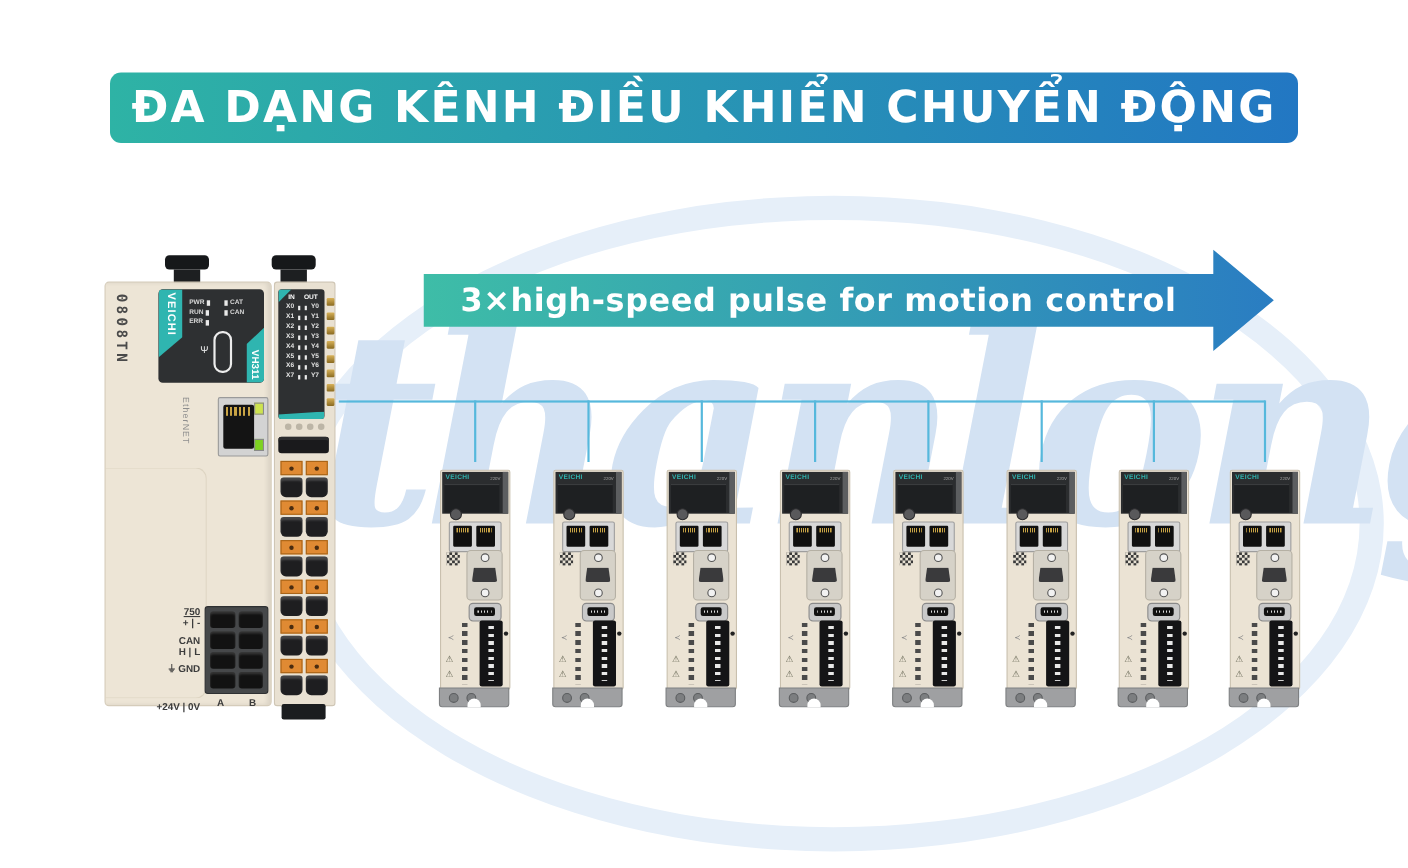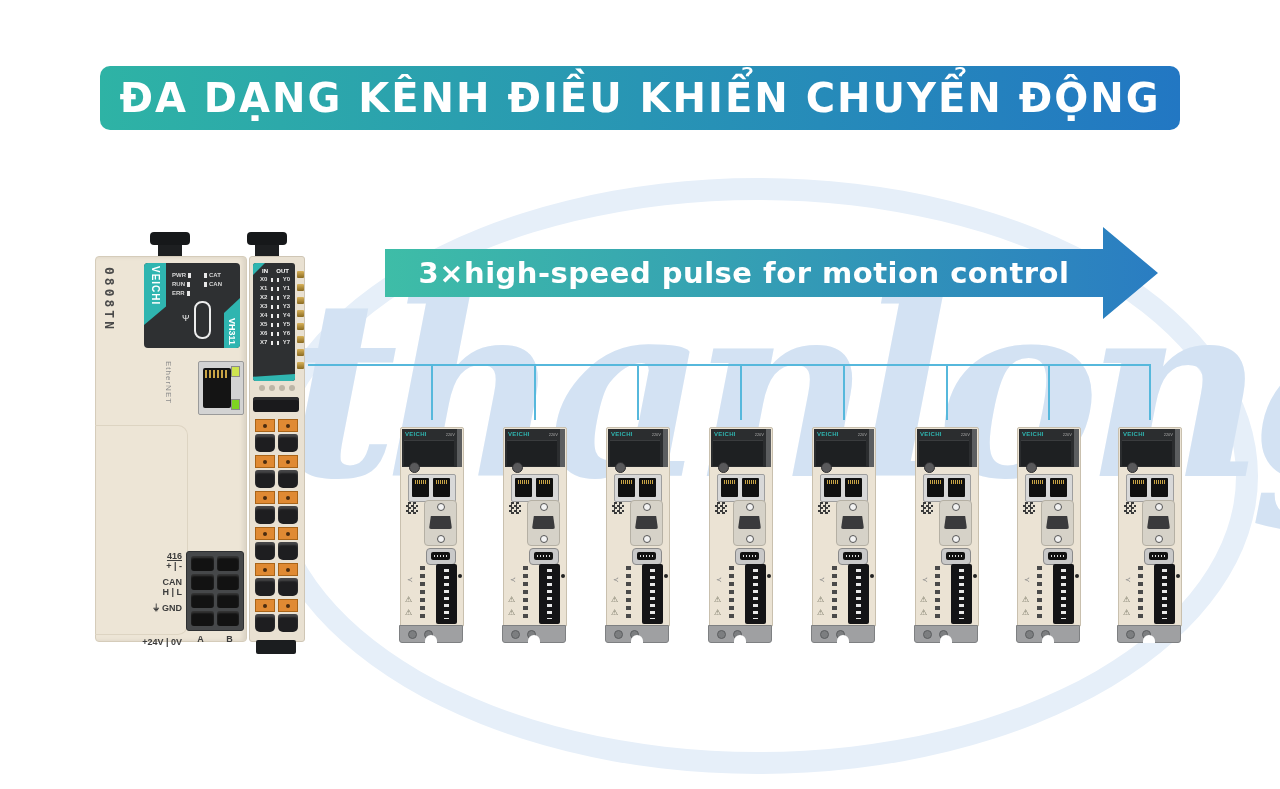--- a/index.html
+++ b/index.html
@@ -222,21 +222,21 @@
 
     <div class="abs eth-label">EtherNET</div>
     <div class="abs rj45">
       <div class="abs rj45-in"></div>
       <div class="abs rj45-pins"></div>
       <div class="abs led-g t"></div>
       <div class="abs led-g b"></div>
     </div>
 
     <div class="abs wl" style="top:294px">
-      <span class="u">416</span><br>
+      <span class="u">750</span><br>
       <span>+ | -</span>
     </div>
     <div class="abs wl" style="top:320px">
       <span>CAN</span><br>
       <span>H | L</span>
     </div>
     <div class="abs wl" style="top:346px">
       <span>⏚</span>
       <span>GND</span>
     </div>

